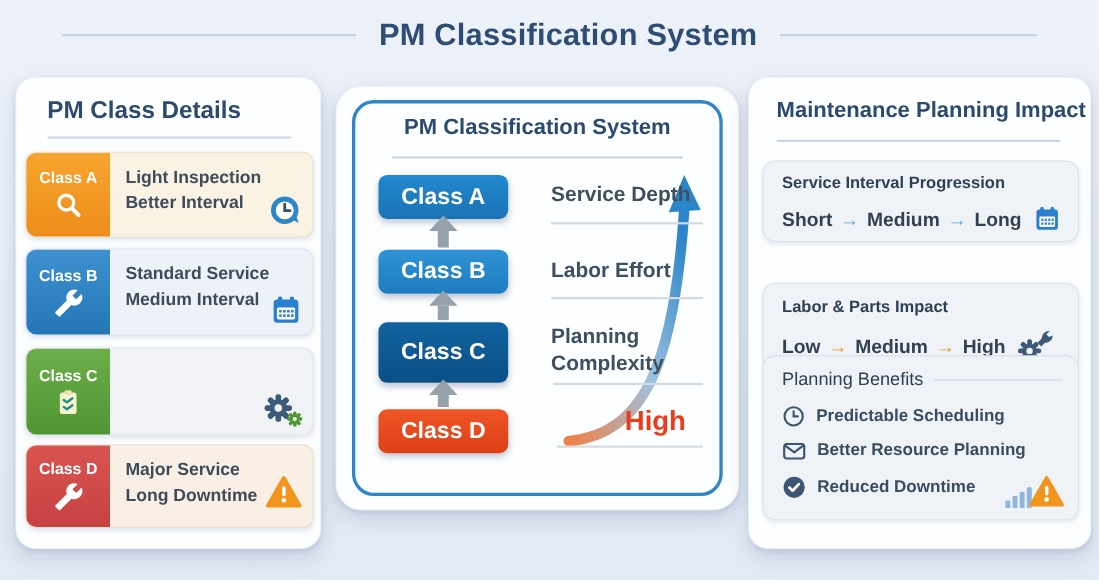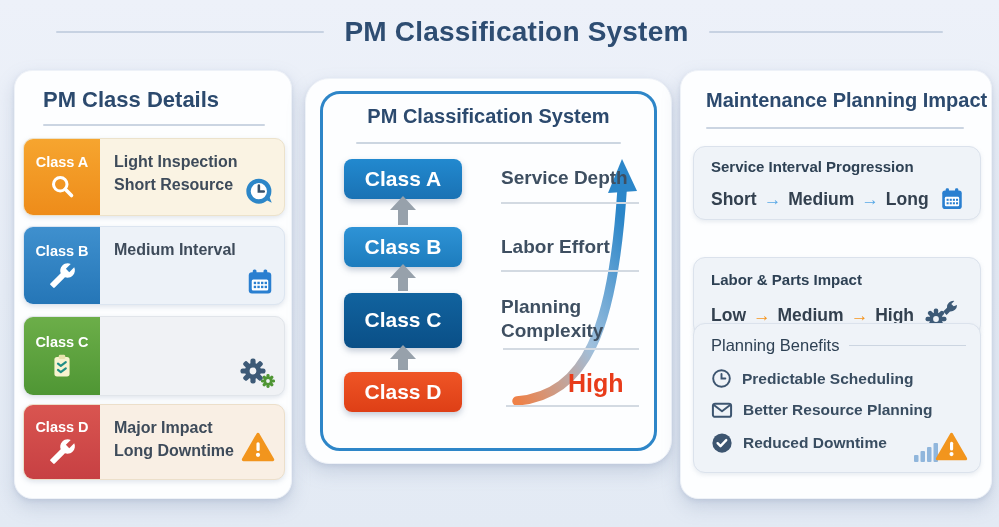--- a/index.html
+++ b/index.html
@@ -115,21 +115,21 @@
       <span class="badge-label">Class A</span>
       <span>
         <svg width="27" height="27" viewBox="0 0 24 24">
             <circle cx="10" cy="10" r="6" fill="none" stroke="#fff" stroke-width="2.7"></circle>
             <line x1="14.5" y1="14.5" x2="20" y2="20" stroke="#fff" stroke-width="3.2" stroke-linecap="round"></line>
           </svg>
       </span>
     </div>
     <div class="ltext">
       <div>Light Inspection</div>
-      <div>Short Resource</div>
+      <div>Better Interval</div>
     </div>
     <span class="trail-icon">
       <svg width="31" height="31" viewBox="0 0 24 24">
           <circle cx="11.5" cy="11" r="8" fill="#fff" stroke="#2c86c8" stroke-width="3.4"></circle>
           <path d="M11.5 6.7v4.5h3.8" stroke="#35506b" stroke-width="2" fill="none" stroke-linecap="round"></path>
           <path d="M16.5 17.5l5 2.4-2-4.8z" fill="#2c86c8"></path>
         </svg>
     </span>
   </div>
 
@@ -138,20 +138,21 @@
       <span class="badge-label">Class B</span>
       <span>
         <svg width="27" height="27" viewBox="0 0 24 24">
             <g transform="scale(-1,1) translate(-24,0)">
               <path d="M22.7 19l-9.1-9.1c.9-2.3.4-5-1.5-6.9-2-2-5-2.4-7.4-1.3L9 6 6 9 1.6 4.7C.4 7.1.9 10.1 2.9 12.1c1.9 1.9 4.6 2.4 6.9 1.5l9.1 9.1c.4.4 1 .4 1.4 0l2.3-2.3c.5-.4.5-1.1.1-1.4z" fill="#fff"></path>
             </g>
           </svg>
       </span>
     </div>
     <div class="ltext">
+      <div>Standard Service</div>
       <div>Medium Interval</div>
     </div>
     <span class="trail-icon">
       <svg width="30" height="30" viewBox="0 0 24 24">
           <rect x="6.2" y="2" width="3" height="4.5" rx="1.2" fill="#2a7fd0"></rect>
           <rect x="14.8" y="2" width="3" height="4.5" rx="1.2" fill="#2a7fd0"></rect>
           <rect x="3" y="4.2" width="18" height="17" rx="2.6" fill="#2a7fd0"></rect>
           <rect x="5.4" y="10" width="13.2" height="8.7" rx="1.2" fill="#fff"></rect>
           <g fill="#2a7fd0">
             <rect x="7" y="11.8" width="1.9" height="1.9"></rect>
@@ -206,21 +207,21 @@
       <span class="badge-label">Class D</span>
       <span>
         <svg width="27" height="27" viewBox="0 0 24 24">
             <g transform="scale(-1,1) translate(-24,0)">
               <path d="M22.7 19l-9.1-9.1c.9-2.3.4-5-1.5-6.9-2-2-5-2.4-7.4-1.3L9 6 6 9 1.6 4.7C.4 7.1.9 10.1 2.9 12.1c1.9 1.9 4.6 2.4 6.9 1.5l9.1 9.1c.4.4 1 .4 1.4 0l2.3-2.3c.5-.4.5-1.1.1-1.4z" fill="#fff"></path>
             </g>
           </svg>
       </span>
     </div>
     <div class="ltext">
-      <div>Major Impact</div>
+      <div>Major Service</div>
       <div>Long Downtime</div>
     </div>
     <span class="trail-icon" style="bottom:16px;">
       <svg width="34" height="31" viewBox="0 0 24 22">
           <path d="M12 1.8 L22.3 19.6 H1.7 Z" fill="#f2951d" stroke="#f2951d" stroke-width="2.4" stroke-linejoin="round"></path>
           <rect x="10.9" y="7.2" width="2.3" height="6.3" rx="1.1" fill="#fff"></rect>
           <circle cx="12" cy="16.2" r="1.5" fill="#fff"></circle>
         </svg>
     </span>
   </div>

